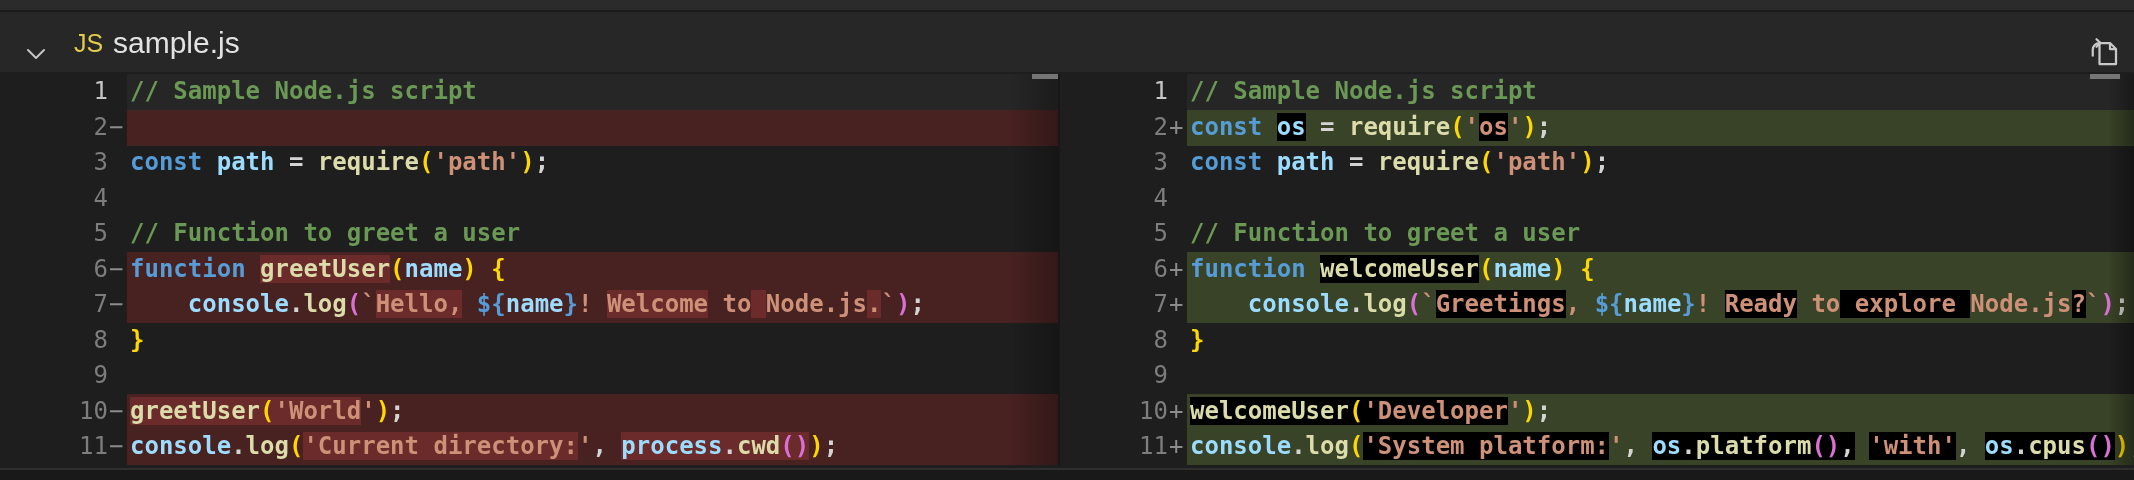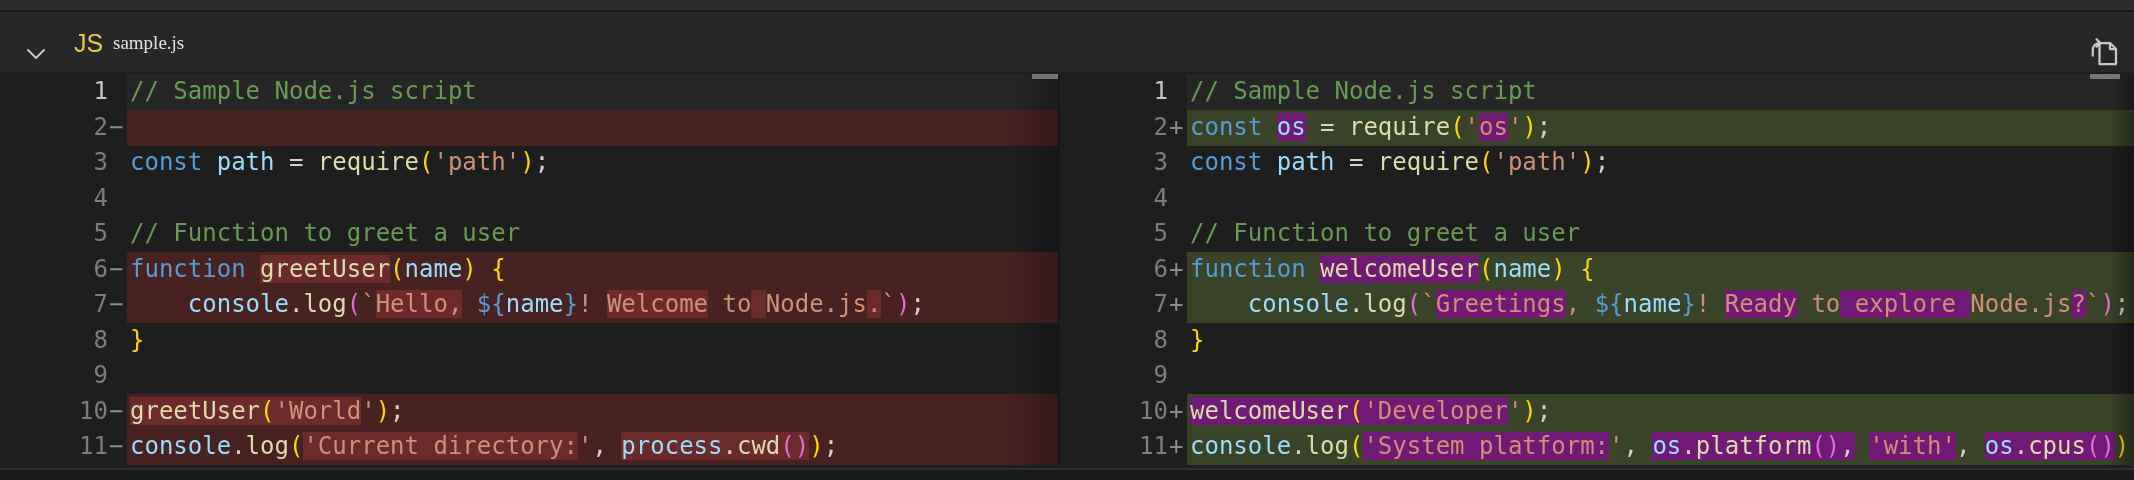--- a/index.html
+++ b/index.html
@@ -4,43 +4,43 @@
 <style>
   html,body{margin:0;padding:0;background:#111;}
   .screen{position:relative;width:2134px;height:480px;background:#1e1e1e;overflow:hidden;
           font-family:"DejaVu Sans Mono",monospace;}
   .topstrip{position:absolute;left:0;top:0;width:100%;height:10px;background:#2b2b2b;}
   .topline{position:absolute;left:0;top:10px;width:100%;height:2px;background:#1a1a1a;}
   .header{position:absolute;left:0;top:12px;width:100%;height:60px;background:#272727;}
   .chev{position:absolute;left:26px;top:36px;}
   .jsbadge{position:absolute;left:74px;top:16px;font-family:"Liberation Sans",sans-serif;
            font-weight:normal;font-size:25px;line-height:30px;color:#E3CB4B;letter-spacing:0px;}
-  .fname{position:absolute;left:113px;top:13px;font-family:Liberation Serif, serif;
-         font-size:19px;line-height:36px;color:#E2E2E2;}
+  .fname{position:absolute;left:113px;top:13px;font-family:Liberation Sans, sans-serif;
+         font-size:30px;line-height:36px;color:#E2E2E2;}
   .gotofile{position:absolute;left:2086px;top:22px;cursor:pointer;}
 
   .pane{position:absolute;top:74px;height:391px;overflow:hidden;}
   .pane-left{left:0;width:1058px;}
   .pane-right{left:1060px;width:1074px;}
   .separator{position:absolute;left:1058px;top:74px;width:2px;height:391px;background:#171717;}
 
   .row{position:absolute;left:0;width:100%;height:36px;line-height:35px;font-size:24px;}
   .linebg{position:absolute;left:127px;right:0;top:0;bottom:0;}
   .bg-del{background:#482121;}
   .bg-add{background:#394327;}
   .curline{position:absolute;left:127px;right:0;top:0;bottom:0;background:#262626;}
   .num{position:absolute;left:0;top:0;width:108px;text-align:right;color:#7d7d7d;}
   .num.active{color:#c6c6c6;}
   .sign{position:absolute;left:109px;top:0;width:20px;color:#8c8c8c;}
-  .code{position:absolute;left:130px;top:0;right:16px;white-space:pre;color:#d4d4d4;}
+  .code{position:absolute;left:130px;top:0;right:16px;white-space:pre;color:#d4d4d4;font-weight:bold;}
 
   .t-com{color:#6A9955;} .t-kw{color:#569CD6;} .t-var{color:#9CDCFE;}
   .t-fn{color:#DCDCAA;}  .t-str{color:#CE9178;} .t-pun{color:#D4D4D4;}
   .t-b1{color:#FFD700;}  .t-b2{color:#DA70D6;} .t-tex{color:#569CD6;}
-  .hl-del{background:#6B2B2B;} .hl-add{background:#701a75;}
+  .hl-del{background:#6B2B2B;} .hl-add{background:#000000;}
 
   .thumb{position:absolute;top:74px;height:5px;background:#757575;}
   .shadow-l{position:absolute;left:1010px;top:74px;width:48px;height:391px;
             background:linear-gradient(to right, rgba(0,0,0,0), rgba(0,0,0,0.28));pointer-events:none;}
   .shadow-r{position:absolute;left:2108px;top:74px;width:26px;height:391px;
             background:linear-gradient(to right, rgba(0,0,0,0), rgba(0,0,0,0.35));pointer-events:none;}
   .bottom-line{position:absolute;left:0;top:468px;width:100%;height:2px;background:#2f2f2f;}
   .bottom-strip{position:absolute;left:0;top:470px;width:100%;height:10px;background:#191919;}
 </style>
 </head>

